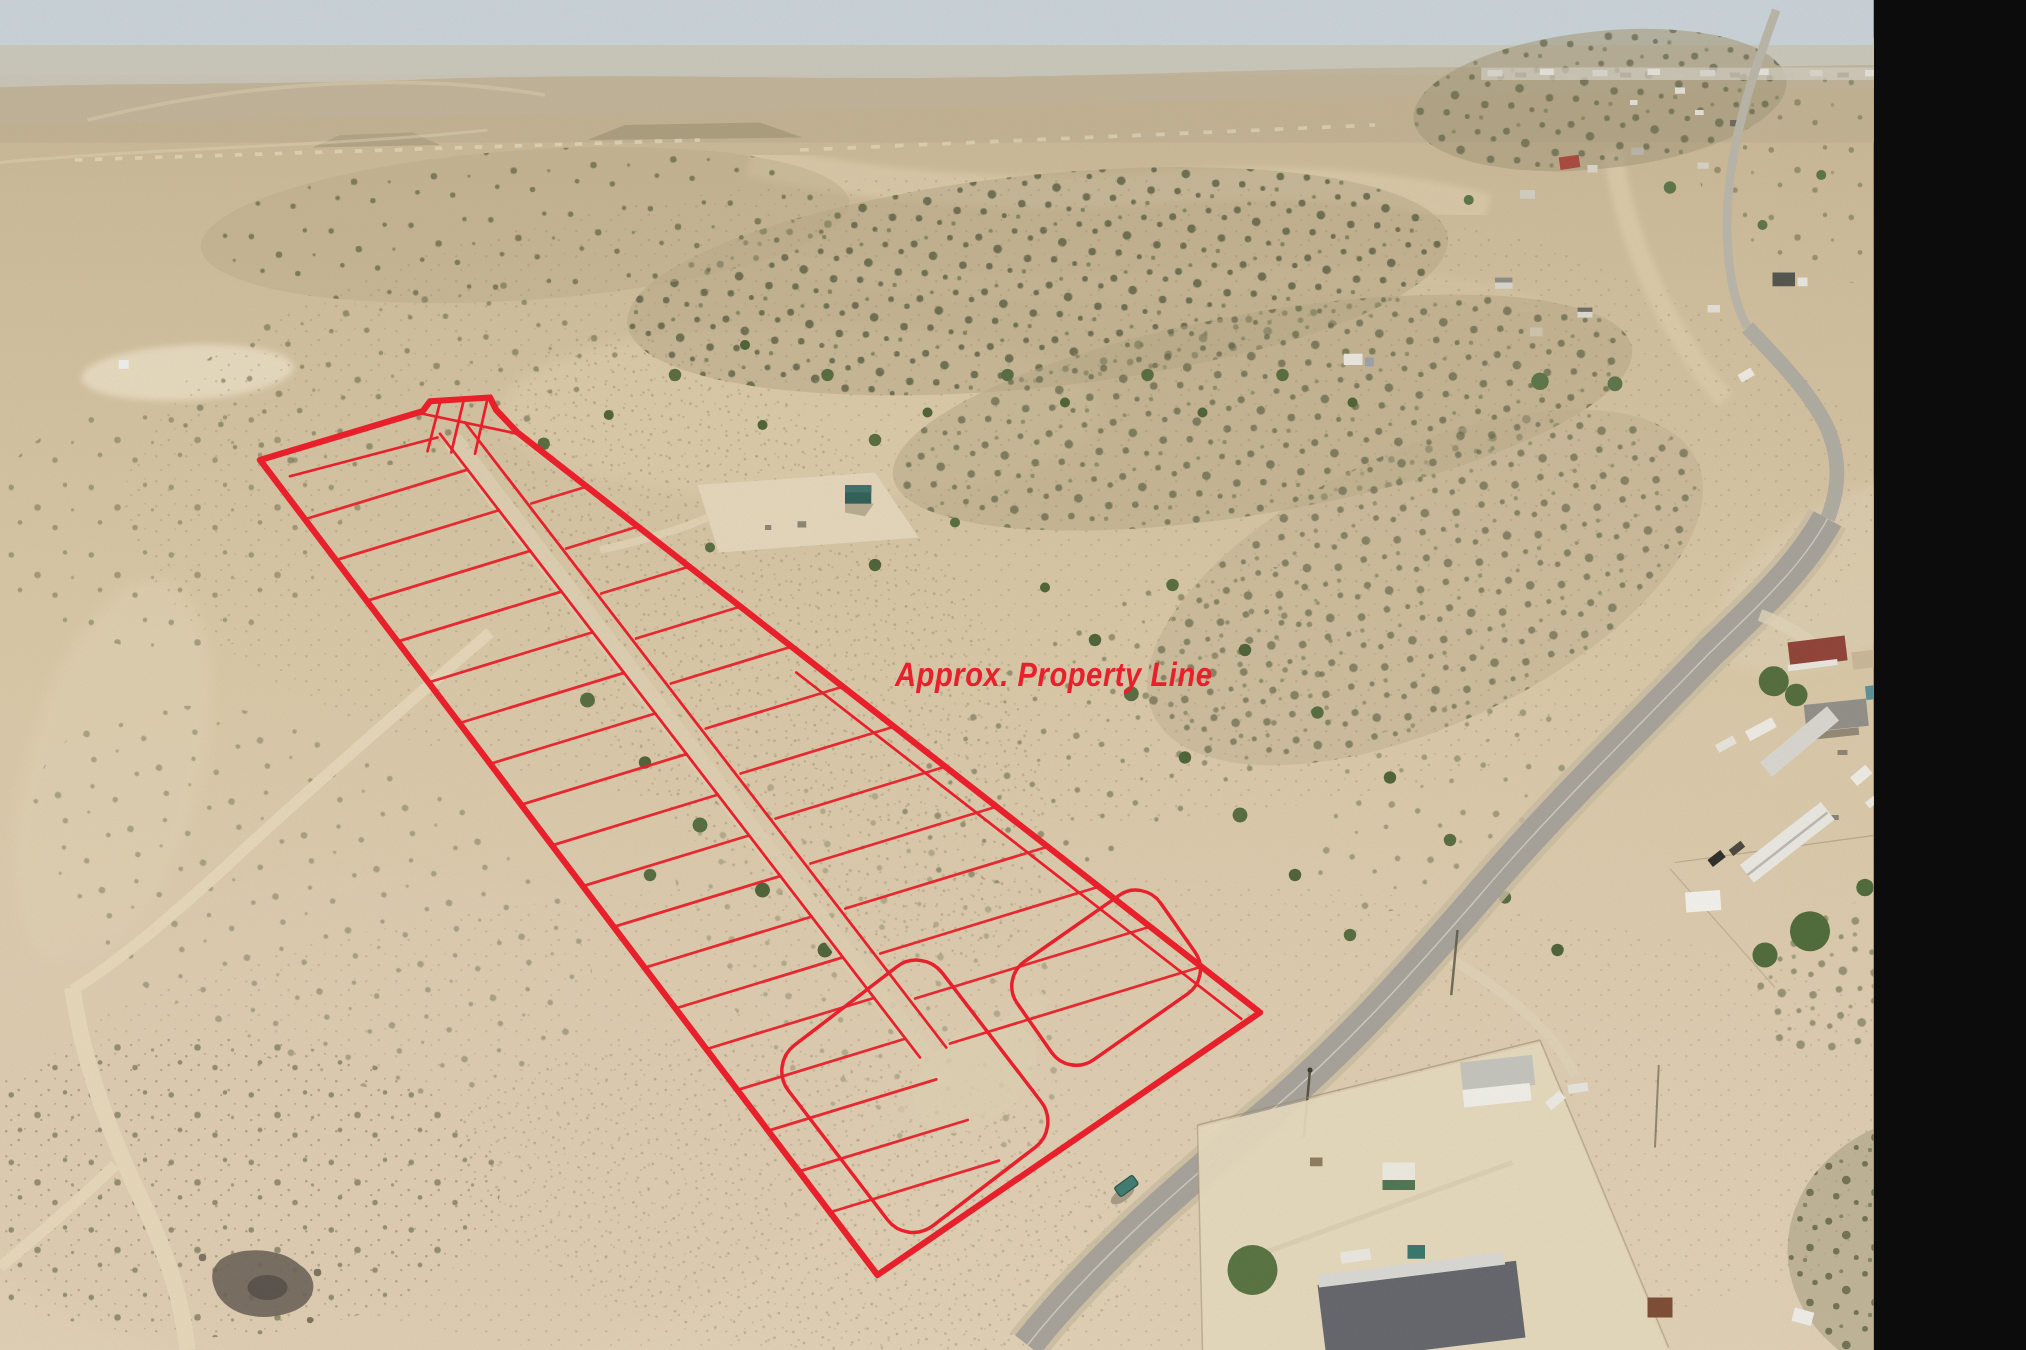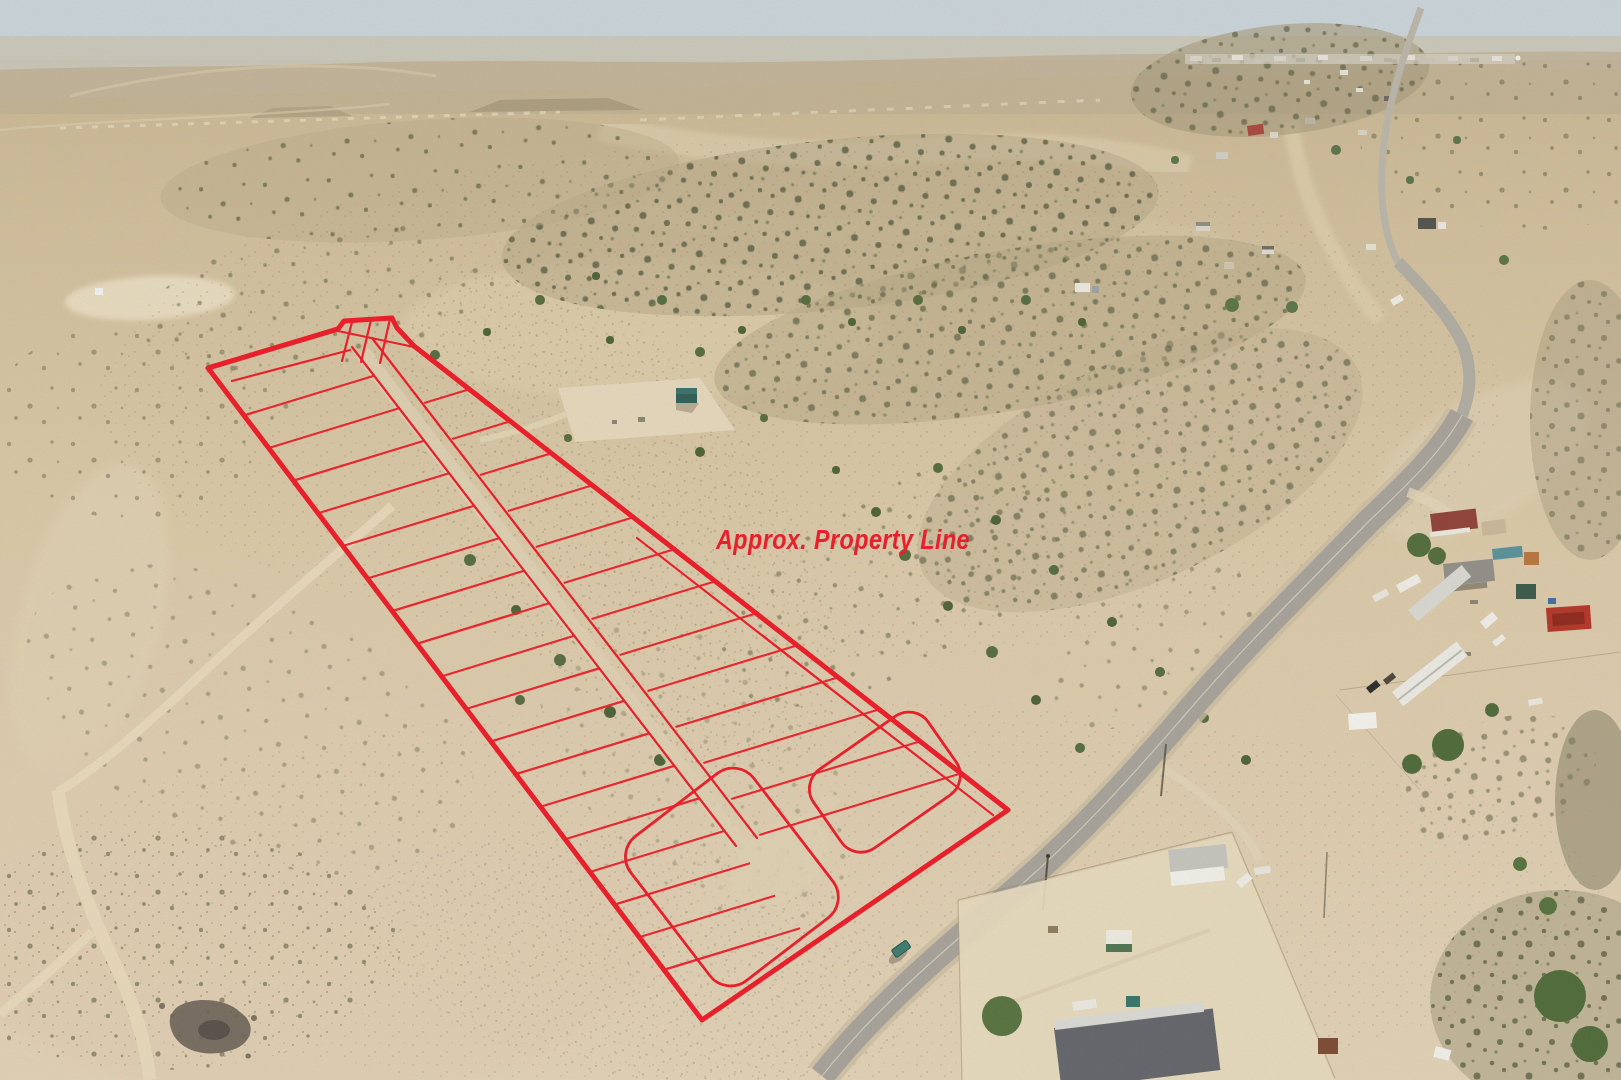--- a/index.html
+++ b/index.html
@@ -1,17 +1,17 @@
 <!DOCTYPE html>
 <html style="--ovc: #e8202b;"><head>
 <meta charset="utf-8">
 <style>
   :root{ --ovc:#e8202b; }
   html,body{margin:0;padding:0;background:#0c0c0c;}
-  .stage{width:1621px;height:1080px;overflow:hidden;position:relative;}
+  .stage{width:1499px;height:1080px;overflow:hidden;position:relative;}
   svg{display:block;}
   .ovl{stroke:var(--ovc,#e8202b);fill:none;}
   .thick{stroke-width:5;stroke-linejoin:round;}
   .mid{stroke-width:2.8;}
   .thin{stroke-width:2.2;stroke-linecap:round;}
   #lot-lines line{stroke:var(--ovc,#e8202b);stroke-width:2.2;stroke-linecap:round;opacity:.95;}
   text.annot{font:italic 700 27px "Liberation Sans", sans-serif;letter-spacing:.5px;}
 </style>
 </head>
 <body>

